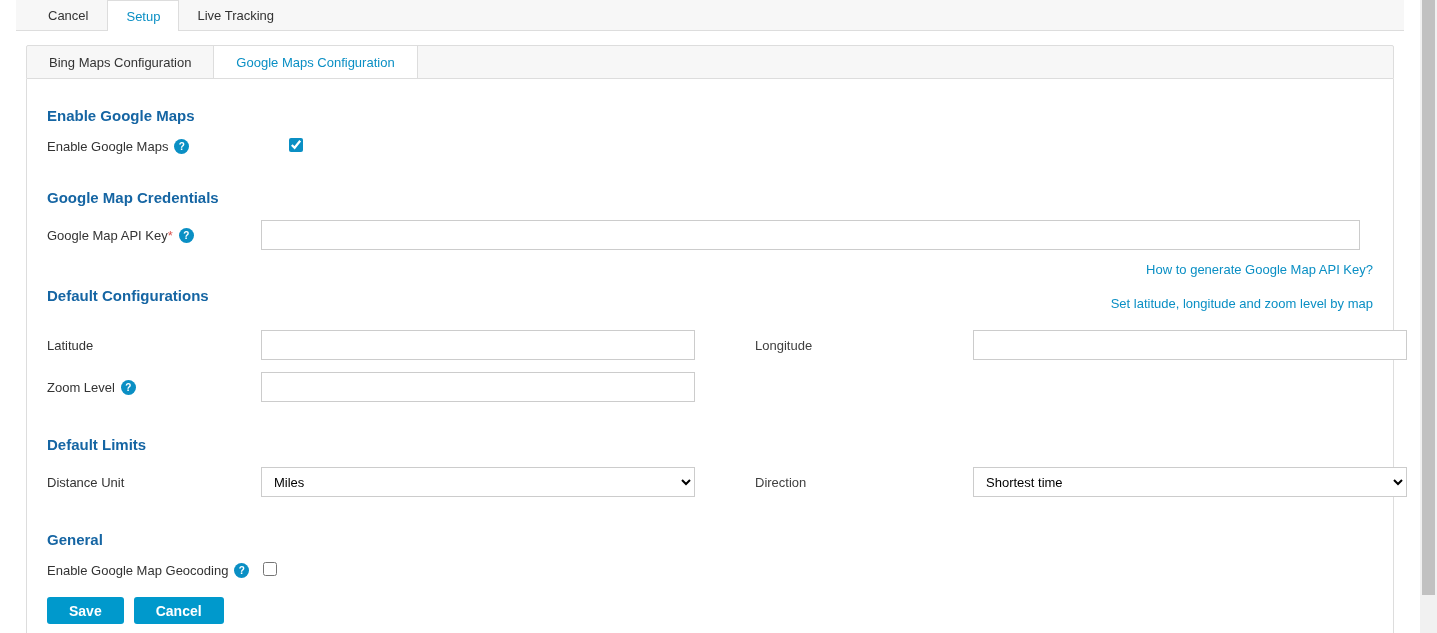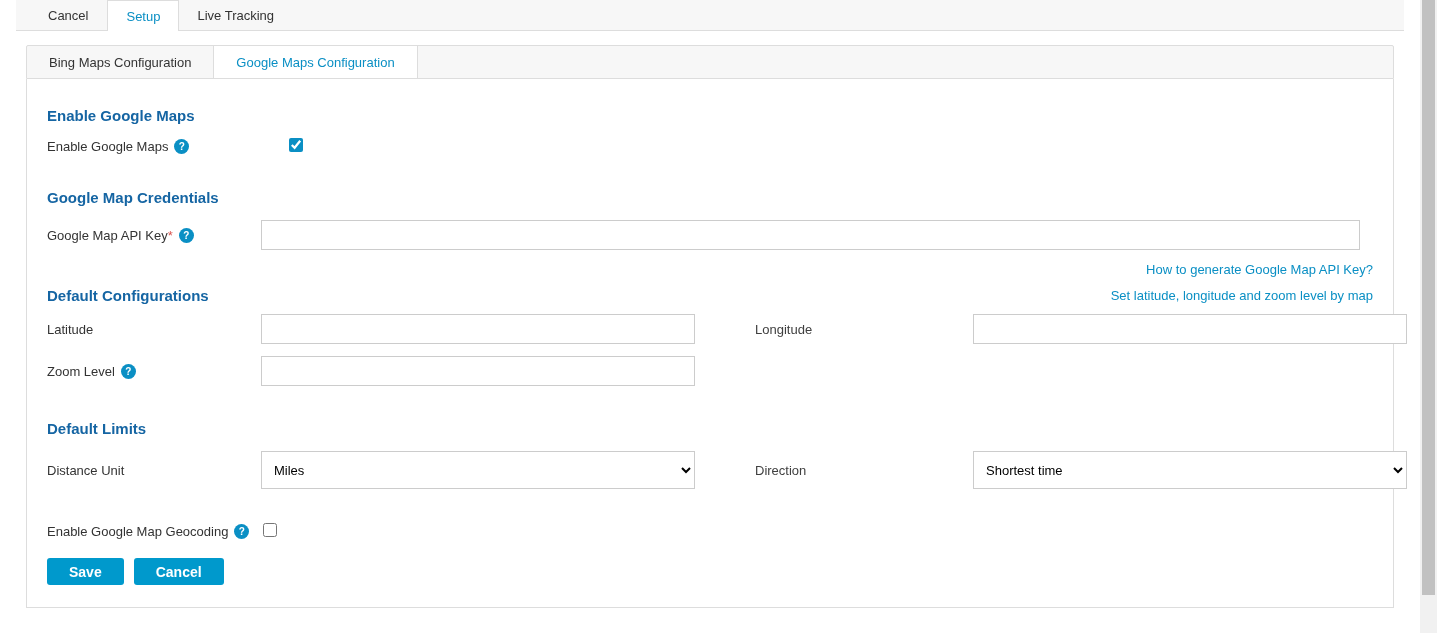--- a/index.html
+++ b/index.html
@@ -29,21 +29,21 @@
     h3.section-title { color:#1565a3; }
 
     .field-row { display: flex; align-items: center; margin-bottom: 12px; }
     .lbl { width: 214px; display: flex; align-items: center; gap: 6px; color: #333; }
     .lbl .req { color: #d9534f; }
     .help-badge { display: inline-flex; align-items: center; justify-content: center; width: 15px; height: 15px; border-radius: 50%; background: #0a8fc4; color: #fff; font-size: 10px; font-weight: bold; cursor: pointer; }
 
     .ctrl { flex: 0 0 auto; }
     input[type="text"].wide { width: 1099px; height: 30px; border: 1px solid #ccc; padding: 4px 8px; font-size: 13px; }
     input[type="text"].mid { width: 434px; height: 30px; border: 1px solid #ccc; padding: 4px 8px; font-size: 13px; }
-    select.mid { width: 434px; height: 38px; border: 1px solid #ccc; padding: 4px 8px; font-size: 13px; background: #fff; }
+    select.mid { width: 434px; height: 30px; border: 1px solid #ccc; padding: 4px 8px; font-size: 13px; background: #fff; }
 
     .twocol-wrap { display: grid; grid-template-columns: 214px 434px 60px 218px 434px; align-items: center; margin-bottom: 12px; }
     .twocol-wrap .spacer { }
     .twocol-wrap .lbl2 { display: flex; align-items: center; gap: 6px; color: #404040; }
 
     .right-link-row { display: flex; justify-content: flex-end; margin-top: 6px; }
     .section-with-right { display: flex; align-items: center; justify-content: space-between; margin-bottom: 10px; }
     .link { color: #0a8fc4; cursor: pointer; font-size: 13px; }
 
     .section-spacer { height: 22px; }
@@ -112,21 +112,21 @@
                 <input type="text" class="wide" value="" style="">
               </div>
             </div>
             <div class="right-link-row">
               <span class="link">How to generate Google Map API Key?</span>
             </div>
 
             <div class="section-spacer-sm"></div>
 
             <div class="section-with-right">
-              <h3 class="section-title" style="margin-bottom:0;">Default Configurations</h3>
+              <h3 class="section-title" style="margin-bottom:16px;">Default Configurations</h3>
               <span class="link">Set latitude, longitude and zoom level by map</span>
             </div>
 
             <div class="twocol-wrap">
               <div class="lbl">
                   <span>Latitude</span>
                 </div>
               <div><input type="text" class="mid" value="" style=""></div>
               <div class="spacer"></div>
               <div class="lbl2">
@@ -161,20 +161,21 @@
                 </div>
               <div>
                 <select class="mid">
                   <option>Shortest time</option>
                 </select>
               </div>
             </div>
 
             <div class="section-spacer"></div>
 
+            <h3 class="section-title">General</h3>
             <div class="field-row">
               <div class="lbl" style="width:auto;">
                 <span>Enable Google Map Geocoding</span>
                 <span class="help-badge">?</span>
               </div>
               <div class="ctrl" style="margin-left:14px;">
                 <input type="checkbox" style="">
               </div>
             </div>
 

